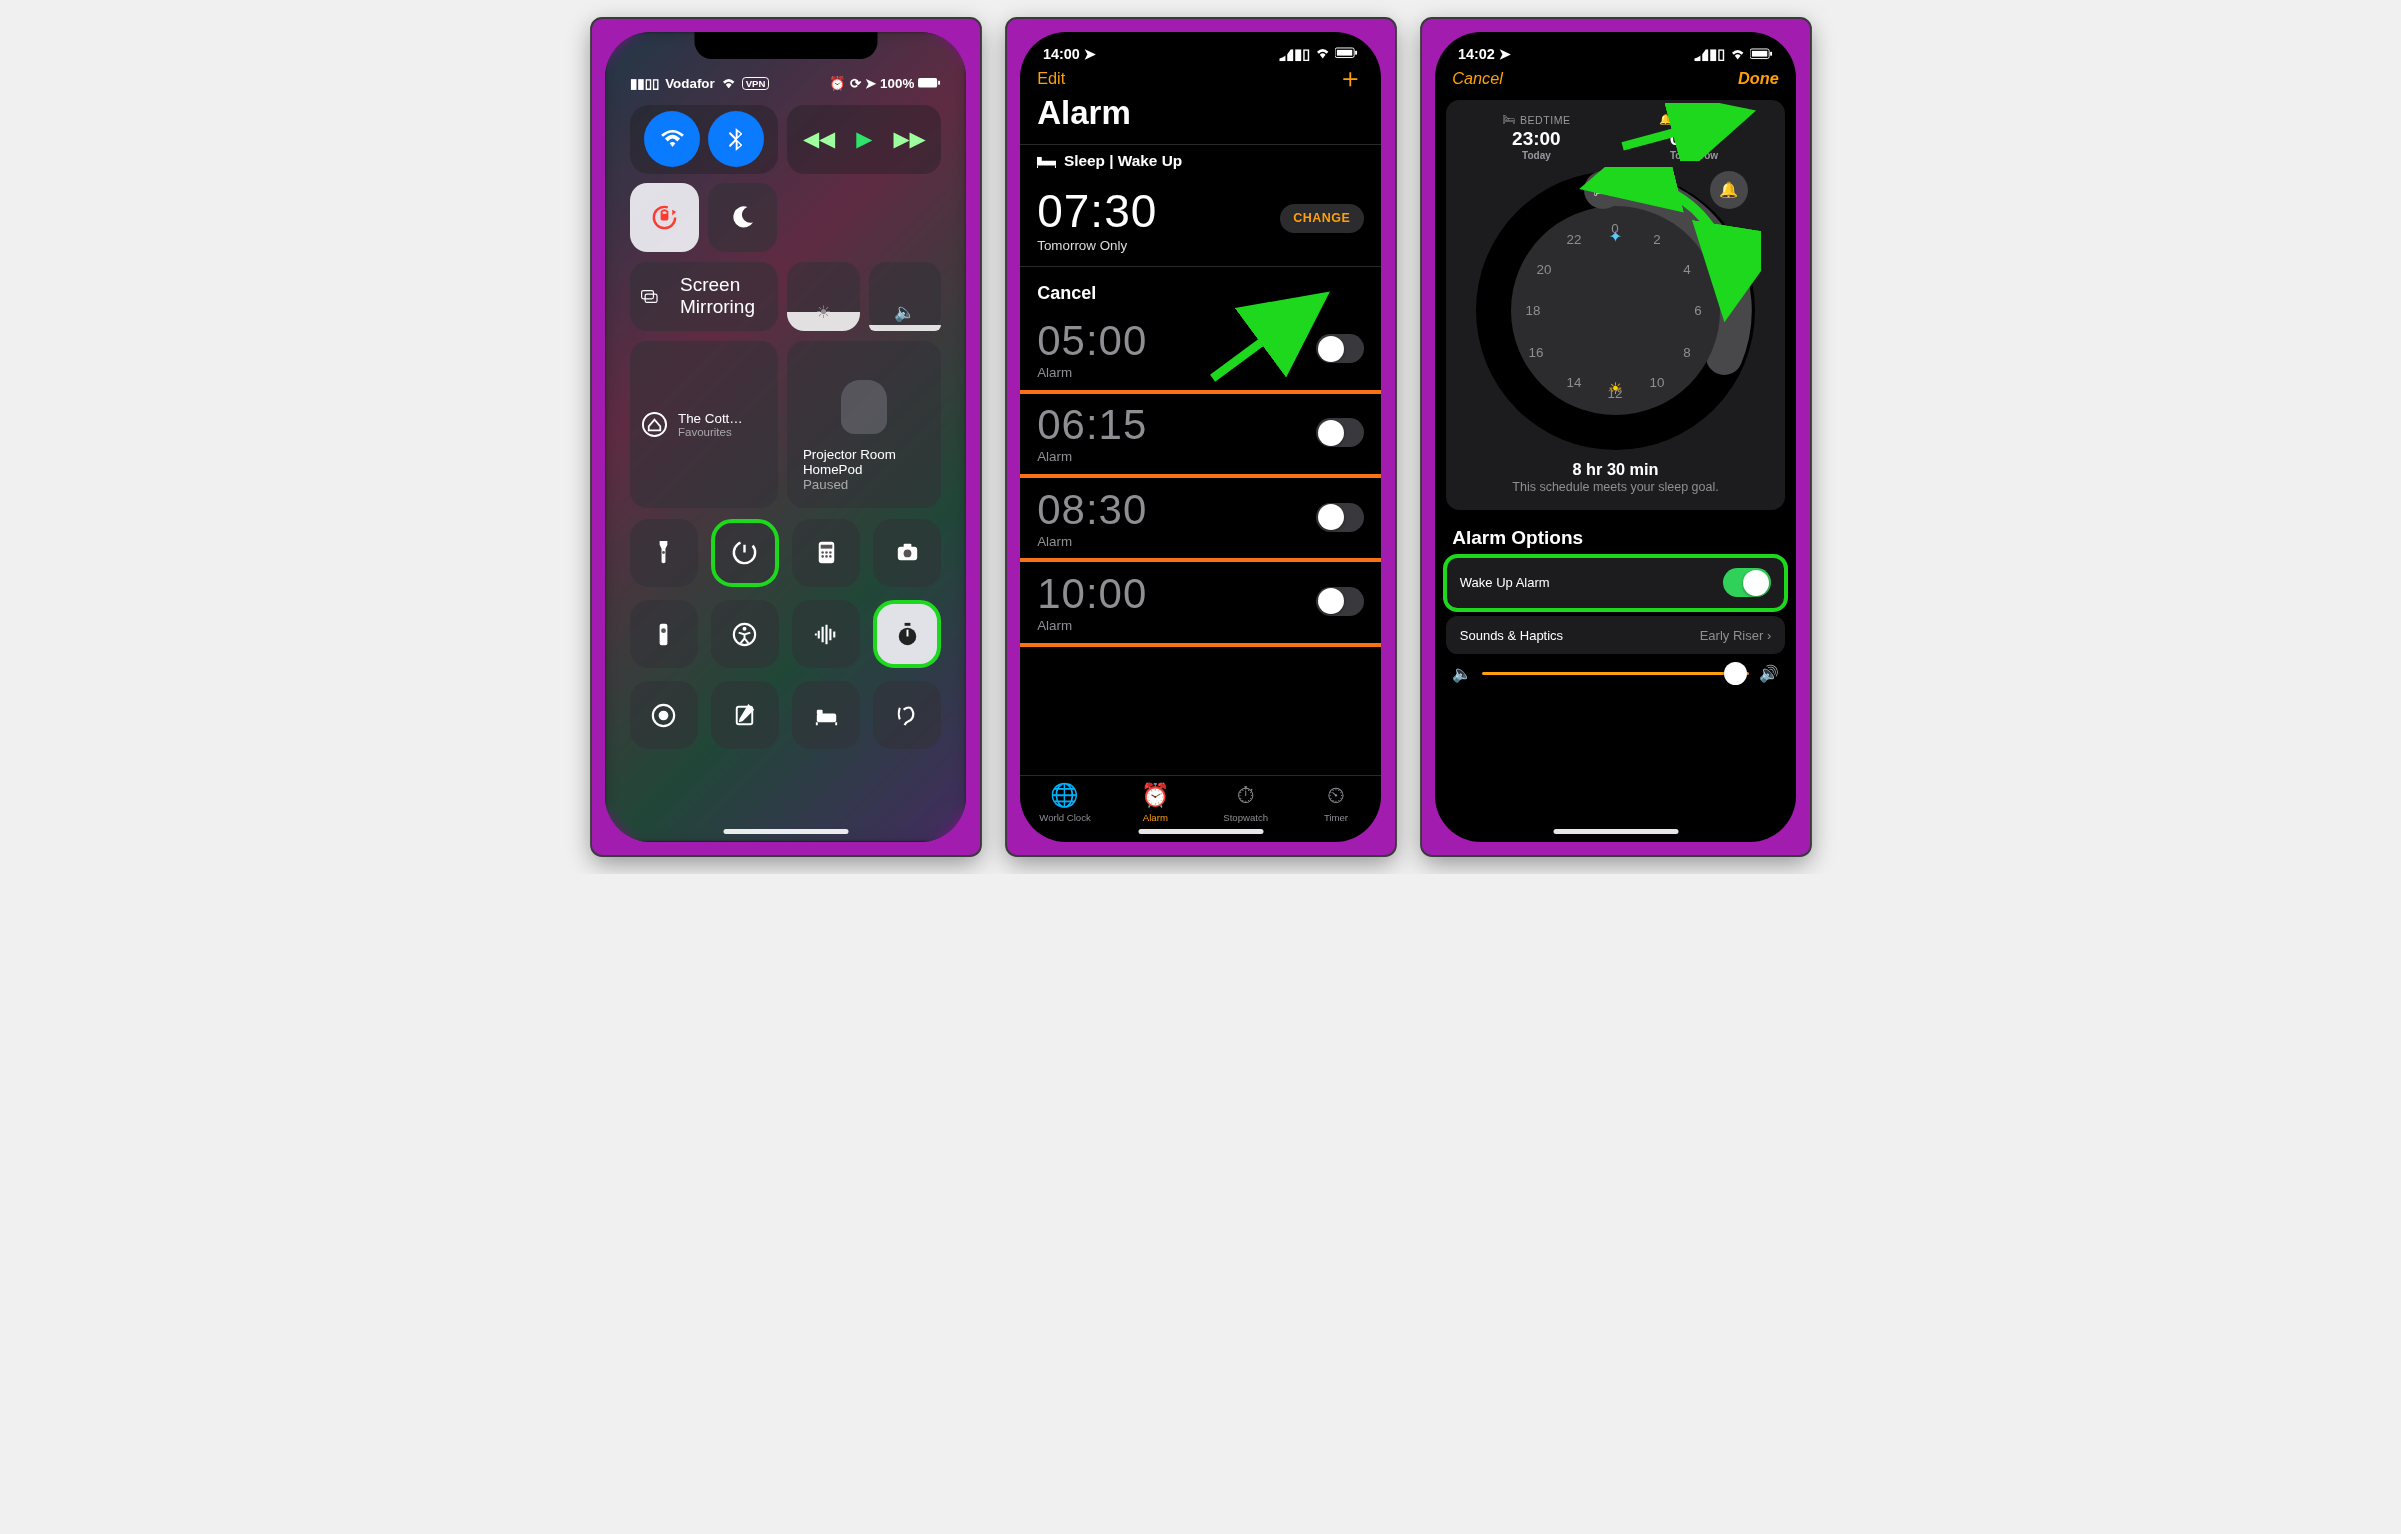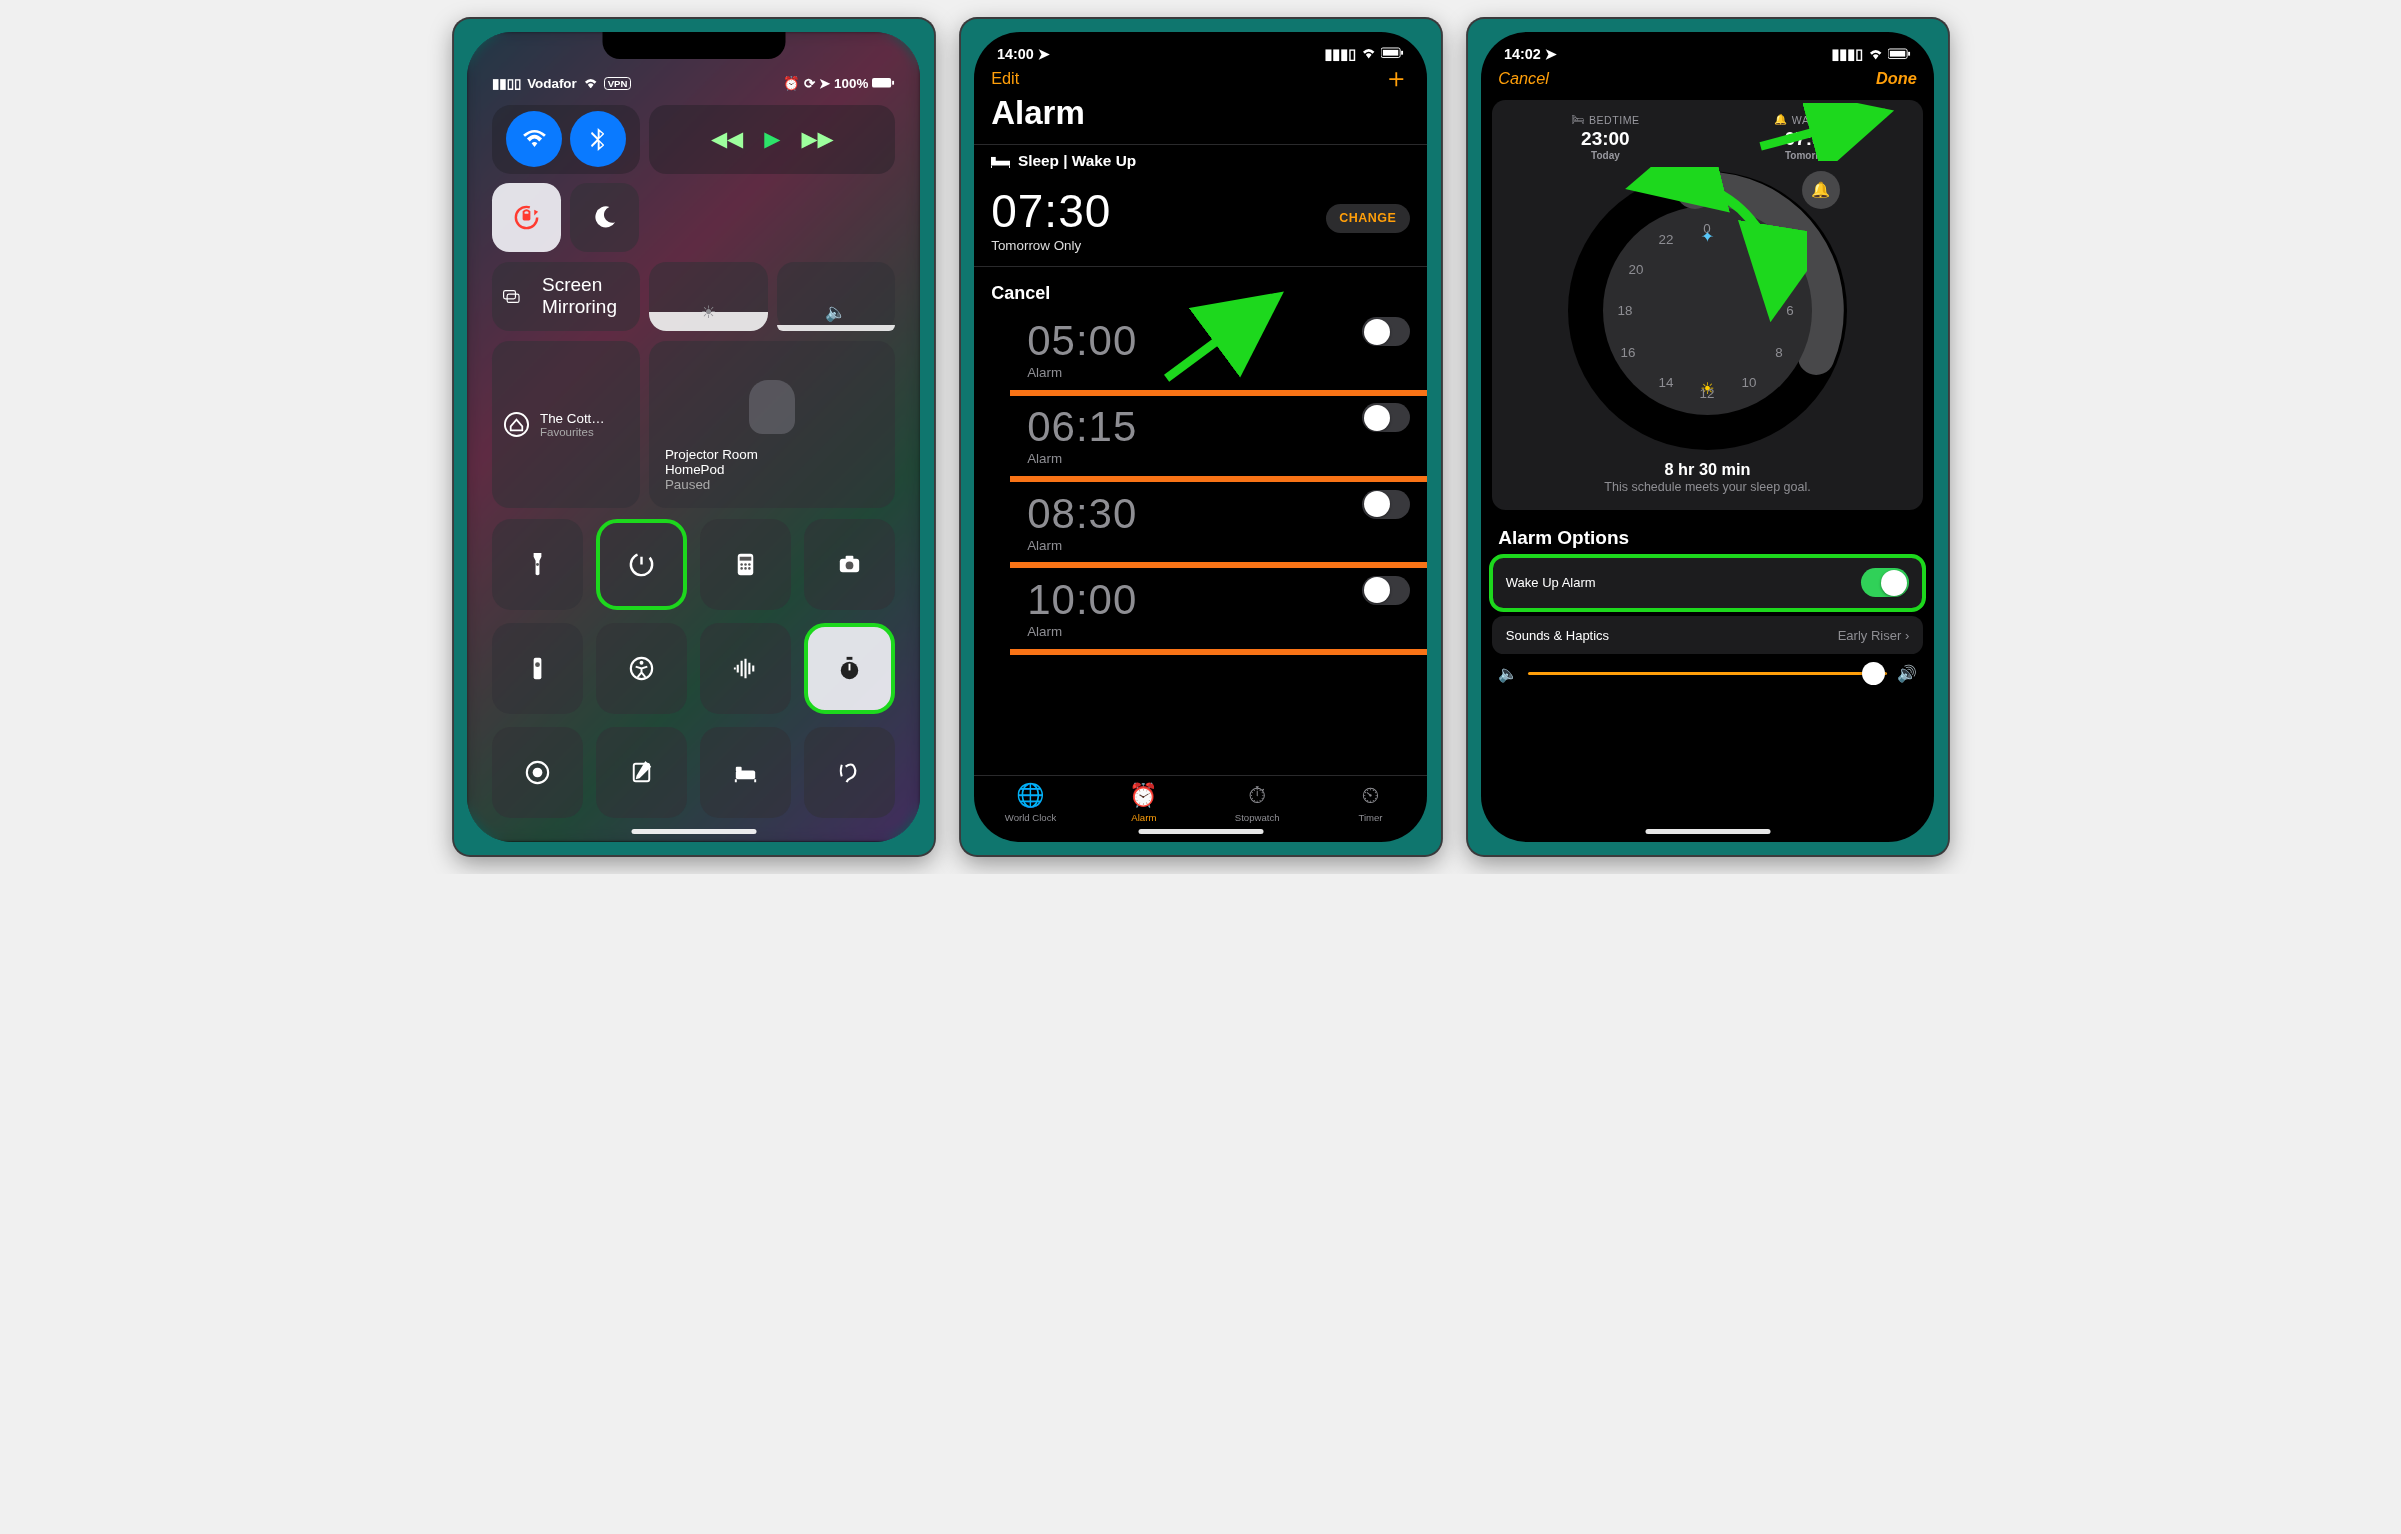--- a/index.html
+++ b/index.html
@@ -1,17 +1,17 @@
 <!DOCTYPE html>
 <html><head>
 <meta charset="utf-8">
 <style>
   * { box-sizing: border-box; margin: 0; padding: 0; font-family: -apple-system, "Helvetica Neue", Arial, sans-serif; }
   body { background: #f0f0f0; padding: 19px; display: flex; gap: 27px; justify-content: center; }
-  .phone { width: 480px; height: 836px; background: #0f766e; border-radius: 16px; padding: 13.4px; position: relative; box-shadow: 0 0 0 1.9px #3a3a3c, 0 7.7px 24px rgba(0,0,0,.4); }
+  .phone { width: 388px; height: 836px; background: #a21caf; border-radius: 10px; padding: 13.4px; position: relative; box-shadow: 0 0 0 1.9px #3a3a3c, 0 7.7px 24px rgba(0,0,0,.4); }
   .screen { width: 100%; height: 100%; background: #000; border-radius: 46px; overflow: hidden; position: relative; }
   .notch { position: absolute; top: 0; left: 50%; transform: translateX(-50%); width: 183px; height: 27px; background: #000; border-radius: 0 0 17.3px 17.3px; z-index: 50; }
   .home-ind { position: absolute; bottom: 7.7px; left: 50%; transform: translateX(-50%); width: 125px; height: 4.8px; background: #fff; border-radius: 2.9px; z-index: 40; opacity: .9; }
 
   
   .cc-bg { position: absolute; inset: 0; background: linear-gradient(135deg,#2d4a5f 0%,#7f3a5a 35%,#2c5f4a 70%,#5a3a7f 100%); filter: blur(1.9px); }
   .cc-overlay { position: absolute; inset: 0; background: rgba(0,0,0,.25); backdrop-filter: blur(5.8px); }
   .cc-content { position: relative; padding: 44px 25px 0; height: 100%; }
   .status1 { display: flex; justify-content: space-between; align-items: center; color: #fff; font-size: 13.4px; font-weight: 600; margin-bottom: 13.4px; }
   .status1 .right { display: flex; gap: 3.8px; align-items: center; }
@@ -44,21 +44,21 @@
   .status2 { display: flex; justify-content: space-between; padding: 13.4px 23px 0; font-size: 14.4px; font-weight: 600; }
   .navbar2 { display: flex; justify-content: space-between; padding: 7.7px 17.3px 0; color: #ff9f0a; font-size: 16.3px; }
   .plus { font-size: 27px; font-weight: 300; line-height: 19px; }
   .title2 { font-size: 33px; font-weight: 700; padding: 5.8px 17.3px 11.5px; }
   .sec-head { display: flex; align-items: center; gap: 7.7px; padding: 7.7px 17.3px 5.8px; font-size: 15.4px; font-weight: 600; color: #fff; border-top: 1px solid #2a2a2c; }
   .wake-row { padding: 7.7px 17.3px 13.4px; border-bottom: 1px solid #2a2a2c; display: flex; align-items: center; justify-content: space-between; }
   .wake-row .time { font-size: 46px; font-weight: 300; letter-spacing: 1px; }
   .wake-row .sub { font-size: 13.4px; color: #ddd; }
   .chg-btn { background: #2c2c2e; color: #ff9f0a; font-size: 12.5px; font-weight: 600; padding: 7.7px 13.4px; border-radius: 17.3px; letter-spacing: 0.5px; }
   .other-head { padding: 15.4px 17.3px 5.8px; font-size: 18px; font-weight: 700; }
-  .alarm-row { padding: 7.7px 17.3px 9.6px; border-bottom: 6px solid #f97316; display: flex; justify-content: space-between; margin-left: 36px; }
+  .alarm-row { padding: 7.7px 17.3px 9.6px; border-bottom: 4px solid #f97316; display: flex; align-items: center; justify-content: space-between; }
   .alarm-row .t { font-size: 42px; font-weight: 300; color: #8e8e93; letter-spacing: 1px; }
   .alarm-row .lbl { font-size: 13.4px; color: #8e8e93; }
   .switch { width: 48px; height: 29px; background: #39393d; border-radius: 14.4px; position: relative; }
   .switch .knob { width: 26px; height: 26px; background: #fff; border-radius: 50%; position: absolute; top: 1.4px; left: 1.9px; box-shadow: 0 1px 2.9px rgba(0,0,0,.4); }
   .switch.on { background: #30d158; }
   .switch.on .knob { left: auto; right: 1.9px; }
   .tabbar { display: flex; border-top: 1px solid #2a2a2c; padding: 5.8px 0 19px; margin-top: auto; }
   .tab { flex: 1; display: flex; flex-direction: column; align-items: center; gap: 2.9px; color: #8e8e93; font-size: 9.6px; }
   .tab.active { color: #ff9f0a; }
   .tab .ico { font-size: 23px; }

